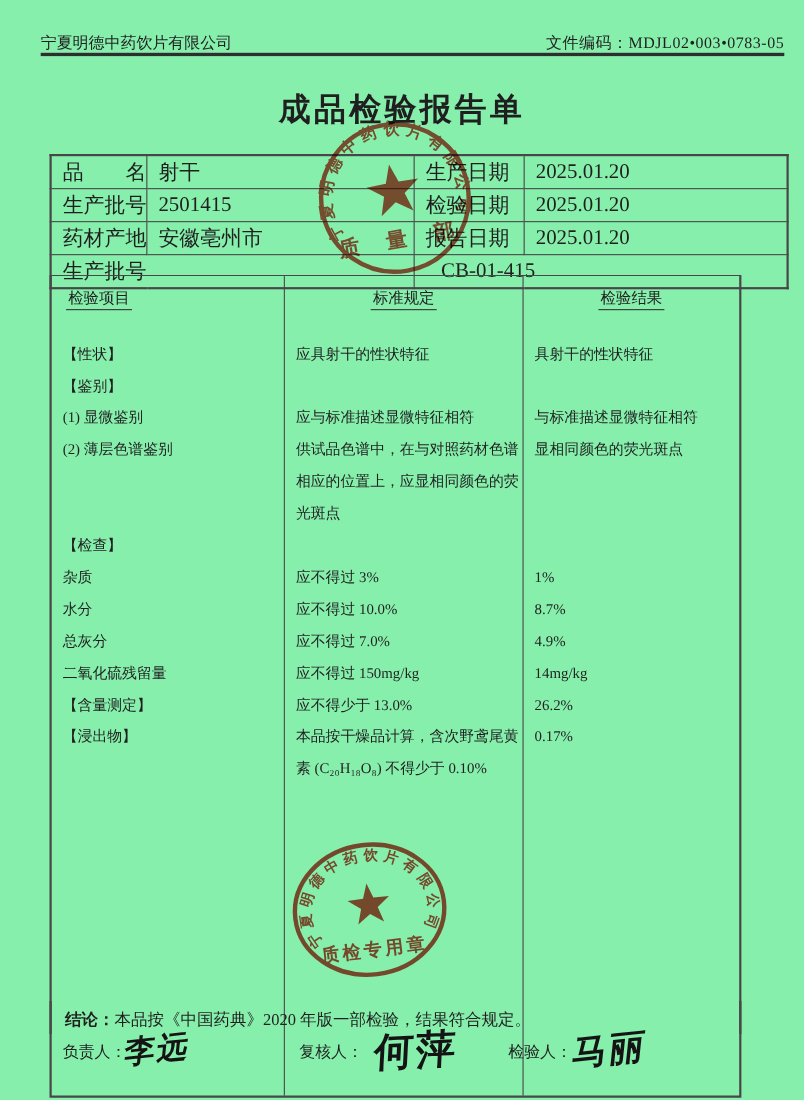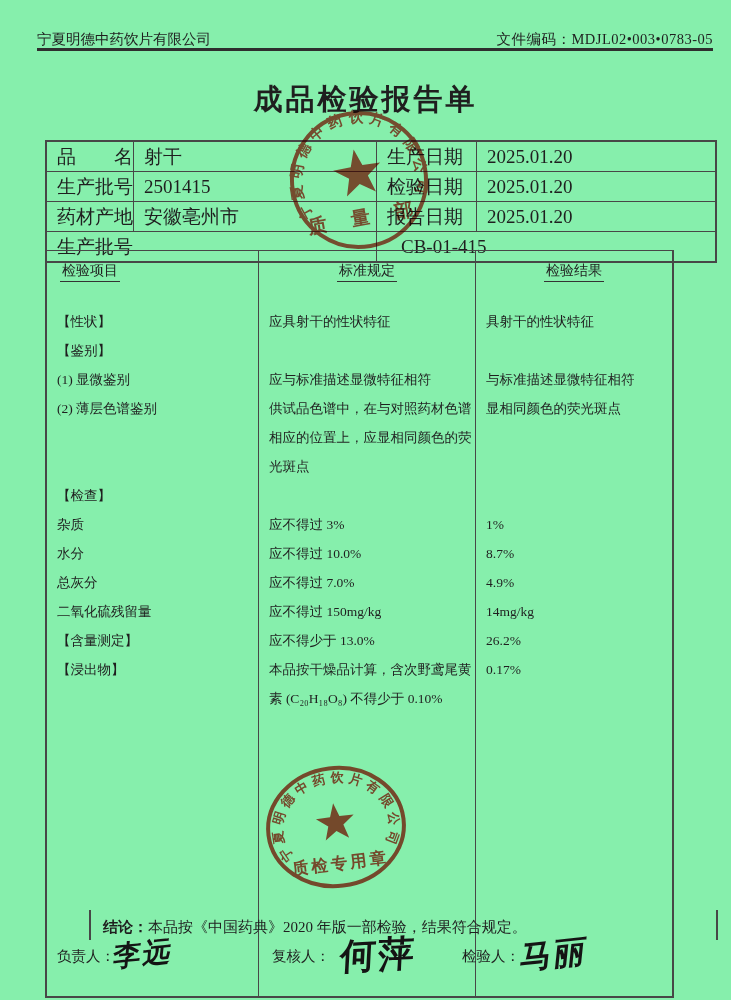--- a/index.html
+++ b/index.html
@@ -25,21 +25,21 @@
     border:2px solid #474747;border-top:1px solid #474747;display:grid;grid-template-columns:212px 217px 1fr;}
   .mcol{box-sizing:border-box;}
   .mcol.b{border-right:1px solid #474747;}
   .mt-head{height:56px;padding-top:11px;box-sizing:border-box;font-size:14px;}
   .mt-head.left{padding-left:13px;}
   .mt-head.center{text-align:center;}
   .mt-head span{display:inline-block;border-bottom:1px solid #333;padding:0 2px 1px 2px;}
   .tline{height:29px;line-height:29px;white-space:nowrap;font-size:13.5px;padding-left:10px;}
   
   .conclusion{position:absolute;left:45px;top:910px;width:629px;height:30px;box-sizing:border-box;
-    border-left:2px solid #474747;border-right:2px solid #474747;font-size:15px;padding:8px 0 0 12px;margin-left:44px;}
+    border-left:2px solid #474747;border-right:2px solid #474747;font-size:15px;padding:8px 0 0 12px;}
   .conclusion b{font-weight:bold;}
   .sign-row{position:absolute;left:0;top:935px;width:731px;height:60px;font-size:14.5px;}
   .sign-label{position:absolute;top:12px;}
   .sig{position:absolute;display:inline-block;font-weight:600;color:#141414;
     transform:rotate(-6deg) skewX(-12deg);font-size:30px;letter-spacing:2px;}
   
   .stamp{position:absolute;mix-blend-mode:multiply;}
   .stamp svg{display:block;}
   .stamp-qd{left:286px;top:106px;width:146px;height:148px;opacity:.88;transform:rotate(-10deg);}
   .stamp-qc{left:262px;top:761px;width:148px;height:132px;opacity:.9;transform:rotate(-7deg);}

